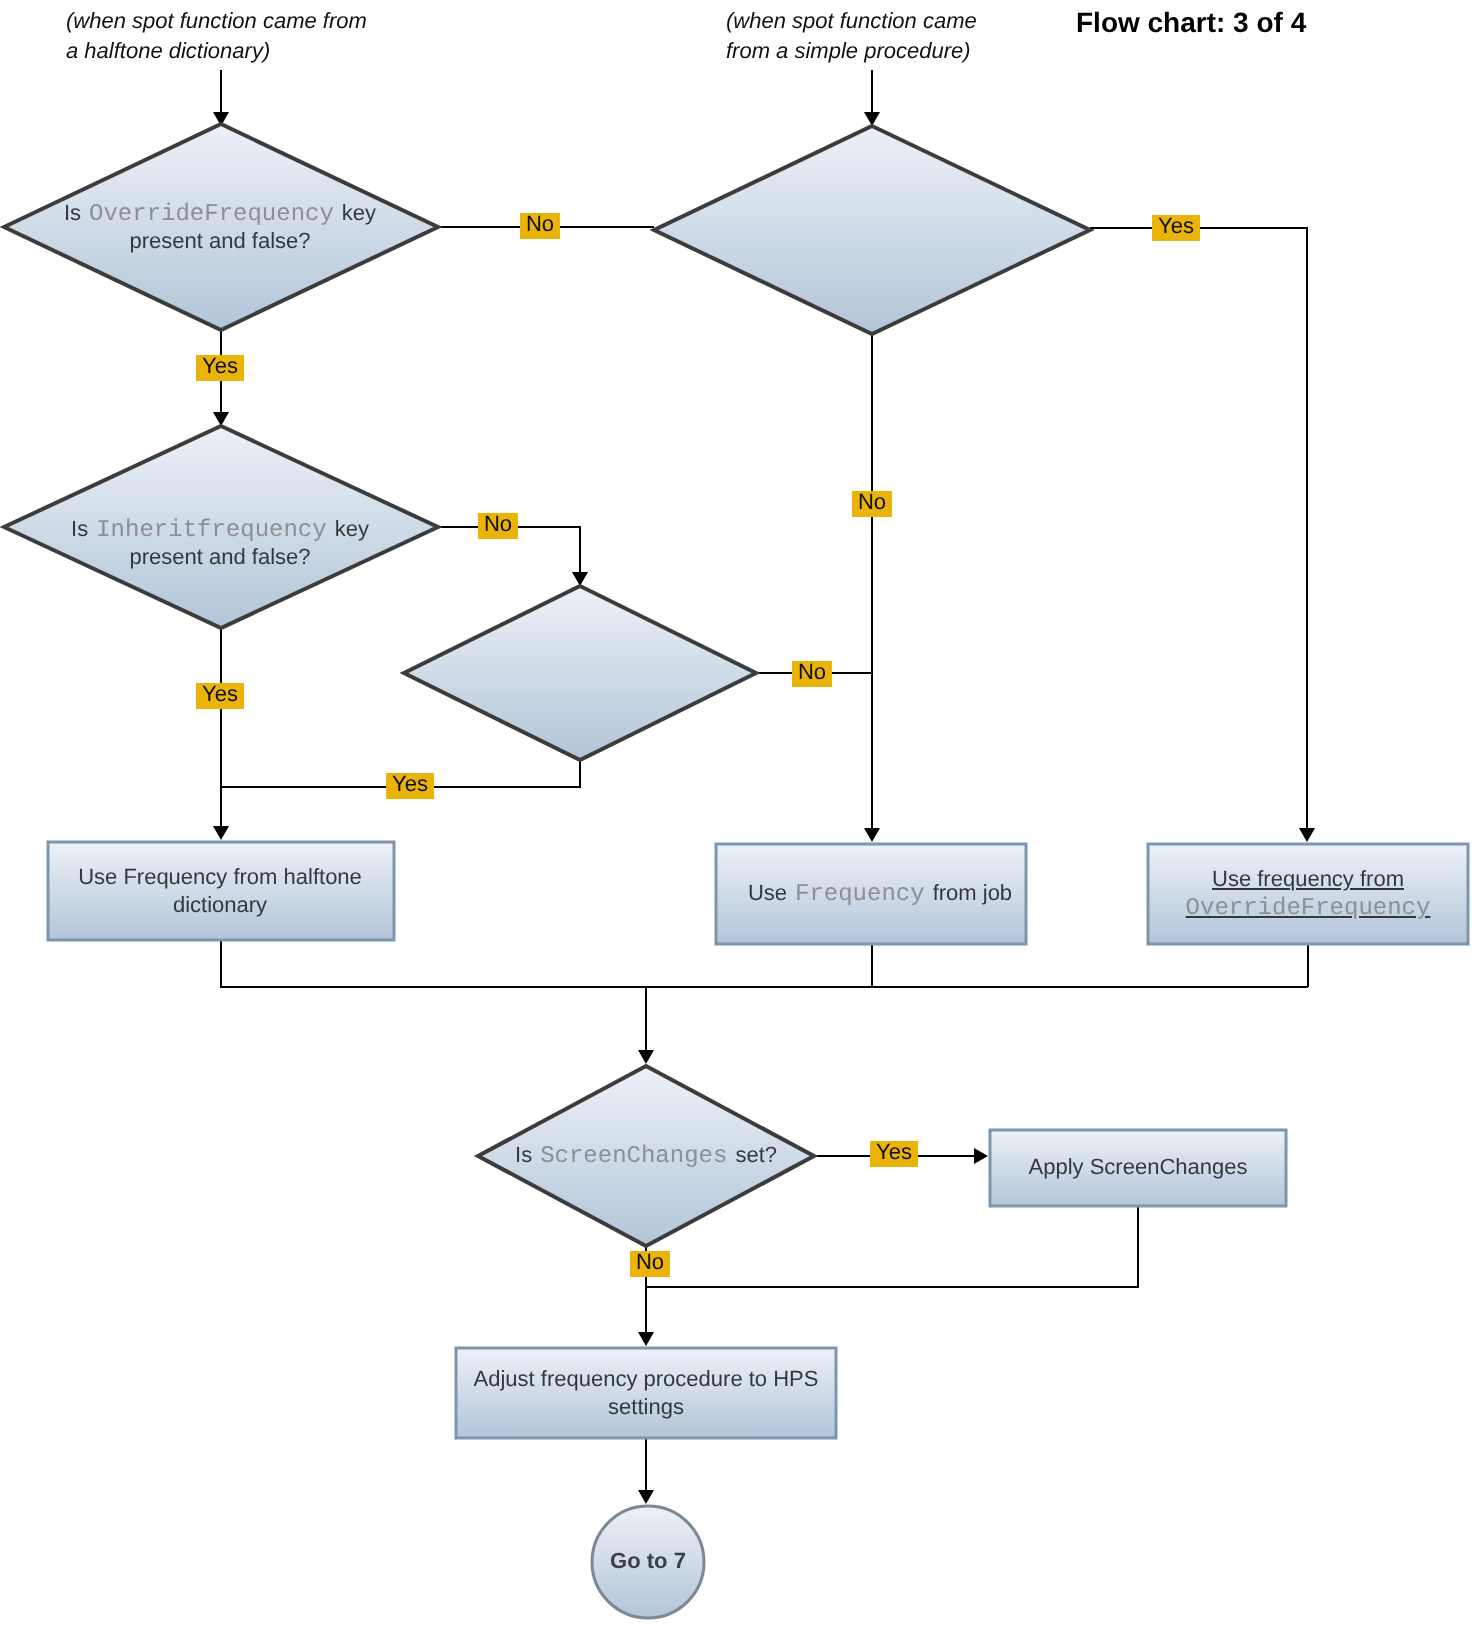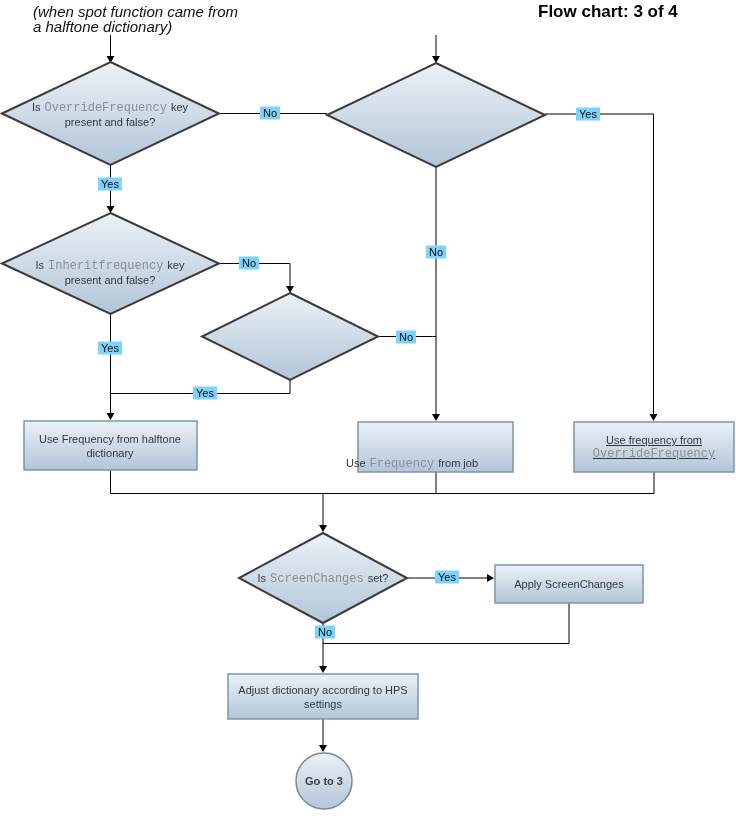--- a/index.html
+++ b/index.html
@@ -6,41 +6,41 @@
   #canvas{
     position:relative;
     width:736px;height:816px;
     background:#ffffff;
     font-family:"Liberation Sans", sans-serif;
     overflow:hidden;
   }
   #wires{position:absolute;left:0;top:0;z-index:0;}
   .txt{position:absolute;z-index:2;}
   .note{
-    font-size:15px;font-style:italic;color:#111;
+    font-size:11px;font-style:italic;color:#111;
     line-height:15px;white-space:nowrap;
   }
   .header{
-    font-size:17px;font-weight:bold;color:#000;
+    font-size:14px;font-weight:bold;color:#000;
     line-height:15px;white-space:nowrap;
   }
   .node-label{
     transform:translate(-50%,-50%);
     text-align:center;font-size:11px;color:#33383d;
     line-height:14px;white-space:nowrap;
   }
   .node-label .code{
     font-family:"Liberation Mono","DejaVu Sans Mono",monospace;
     color:#8c8f93;font-size:12px;
   }
   .inline-code{margin:0 4px;}
   .edge-label{
     transform:translate(-50%,-50%);
     font-size:11px;color:#0d0d0d;
-    background:#7dd3fc;padding:0 3px;
+    background:#eab308;padding:0 3px;
     white-space:nowrap;line-height:13px;
   }
   .bold-node{font-weight:bold;color:#3a4045;}
 </style>
 </head>
 <body>
 
 <div id="canvas">
 
   <svg id="wires" width="736" height="816" viewBox="0 0 736 816">
@@ -102,20 +102,24 @@
       <rect x="228" y="674" width="190" height="45"></rect>
     </g>
 
     <circle cx="324" cy="781" r="28" fill="url(#shapeGrad)" stroke="#7d8894" stroke-width="1.5"></circle>
   </svg>
 
   <div class="txt note" style="left:33px;top:4px;">
     <div>(when spot function came from</div>
     <div>a halftone dictionary)</div>
   </div>
+  <div class="txt note" style="left:363px;top:4px;">
+    <div>(when spot function came</div>
+    <div>from a simple procedure)</div>
+  </div>
   <div class="txt header" style="left:538px;top:4px;">
     <div>Flow chart: 3 of 4</div>
   </div>
 
   <div class="txt node-label" style="left:110px;top:114px;">
     <div>
       <span>Is</span><span class="code inline-code">OverrideFrequency</span><span>key</span>
     </div>
     <div>present and false?</div>
   </div>
@@ -133,42 +137,42 @@
     <div>
       <span>Is</span><span class="code inline-code">ScreenChanges</span><span>set?</span>
     </div>
   </div>
 
   <div class="txt node-label" style="left:110px;top:446px;">
     <div>Use Frequency from halftone</div>
     <div>dictionary</div>
   </div>
 
-  <div class="txt node-label" style="left:412px;top:447px;margin-top:16px;">
+  <div class="txt node-label" style="left:440px;top:447px;">
     <div>
       <span>Use</span><span class="code inline-code">Frequency</span><span>from job</span>
     </div>
   </div>
 
   <div class="txt node-label" style="left:654px;top:447px;text-decoration:underline;">
     <div>Use frequency from</div>
     <div class="code">OverrideFrequency</div>
   </div>
 
   <div class="txt node-label" style="left:569px;top:584px;">
     <div>Apply ScreenChanges</div>
   </div>
 
   <div class="txt node-label" style="left:323px;top:697px;">
-    <div>Adjust dictionary according to HPS</div>
+    <div>Adjust frequency procedure to HPS</div>
     <div>settings</div>
   </div>
 
   <div class="txt node-label bold-node" style="left:324px;top:781px;">
-    <div>Go to 3</div>
+    <div>Go to 7</div>
   </div>
 
   <div class="txt edge-label" style="left:270px;top:113px;">No</div>
   <div class="txt edge-label" style="left:110px;top:184px;">Yes</div>
   <div class="txt edge-label" style="left:588px;top:114px;">Yes</div>
   <div class="txt edge-label" style="left:436px;top:252px;">No</div>
   <div class="txt edge-label" style="left:249px;top:263px;">No</div>
   <div class="txt edge-label" style="left:110px;top:348px;">Yes</div>
   <div class="txt edge-label" style="left:406px;top:337px;">No</div>
   <div class="txt edge-label" style="left:205px;top:393px;">Yes</div>

